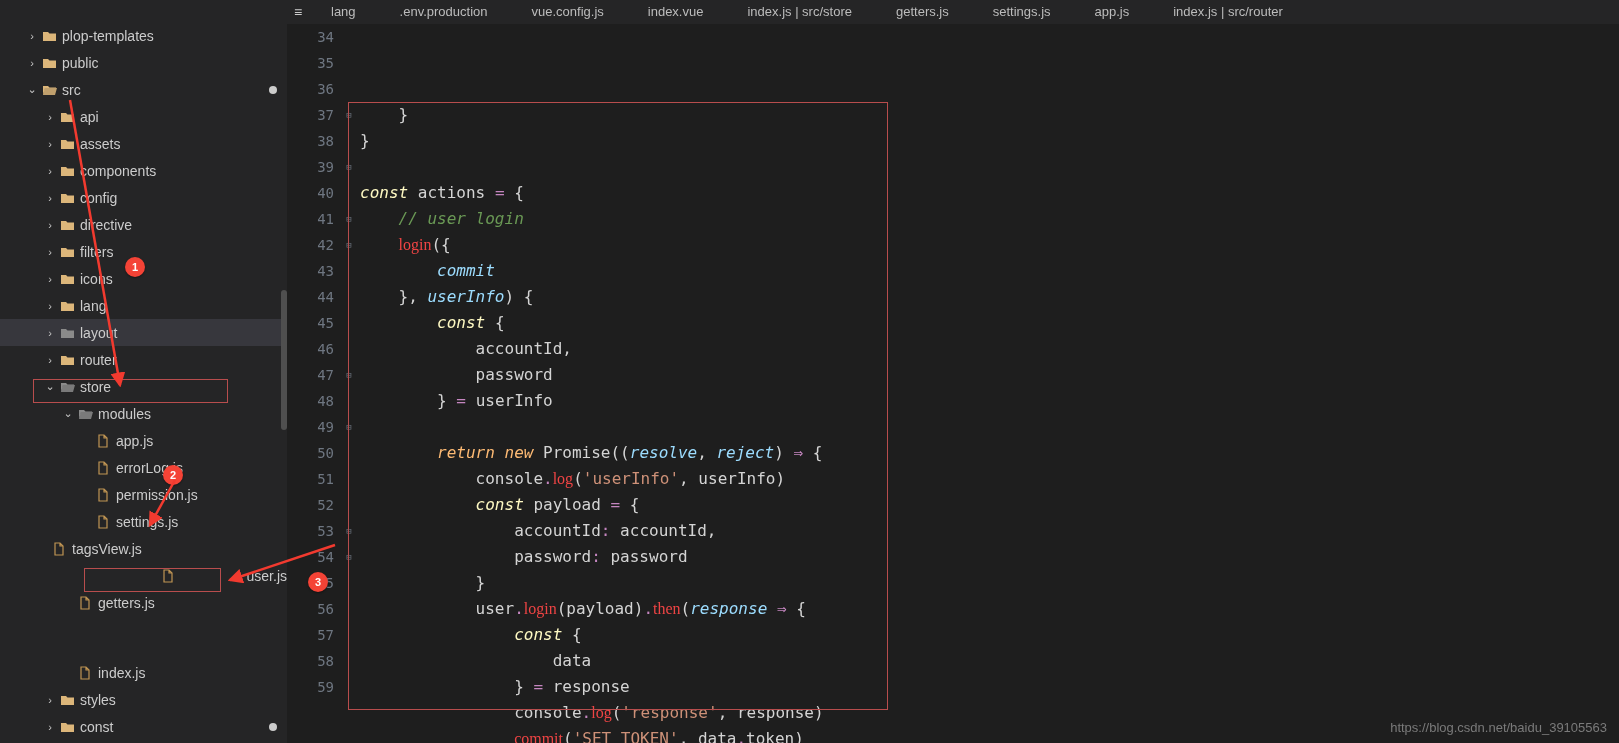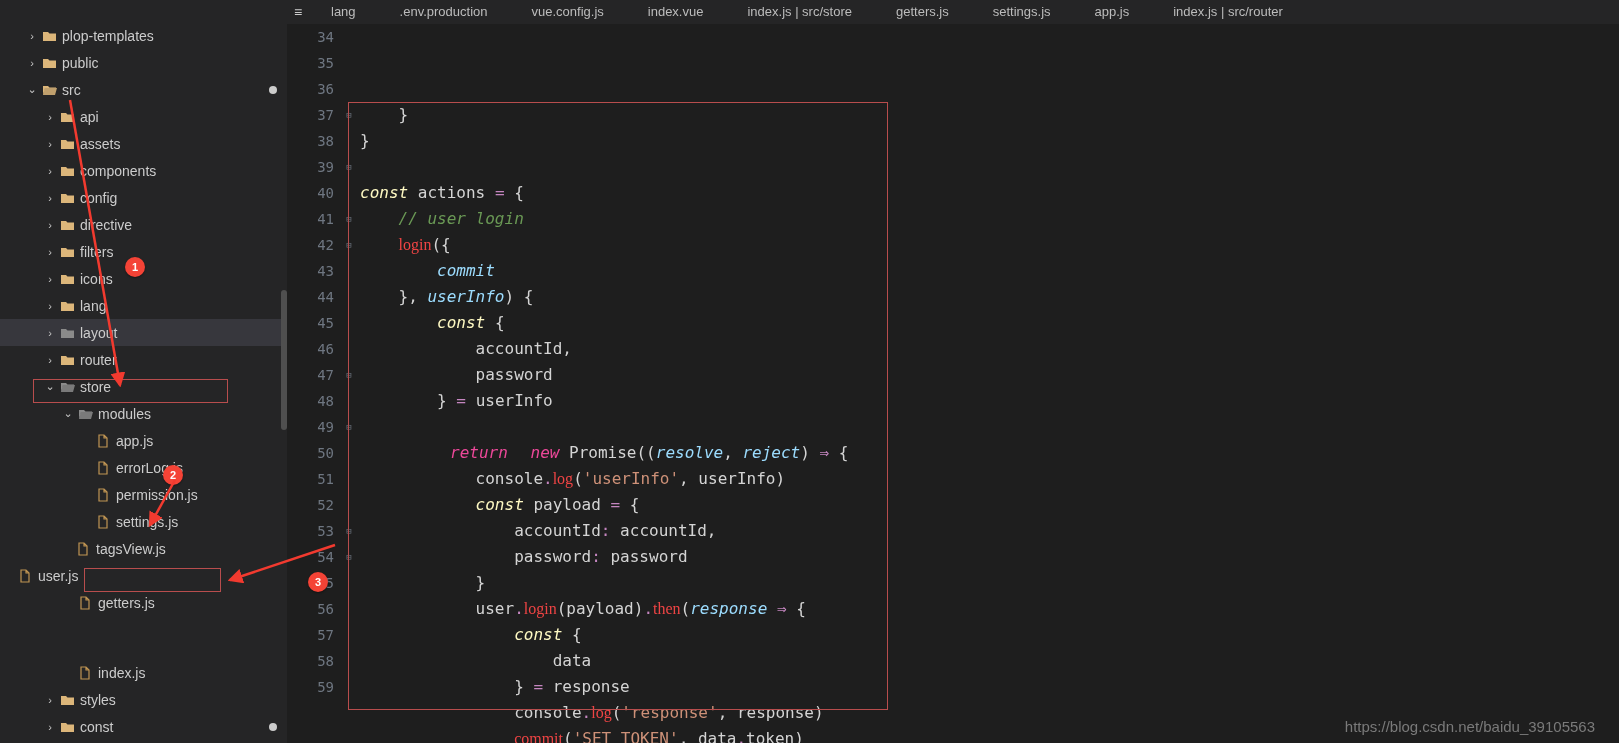--- a/index.html
+++ b/index.html
@@ -91,21 +91,21 @@
     color:#6e7681; line-height:26px; text-align:center;
   }
   .fold-col .ln { height:26px; }
   .code {
     flex:1; font-family:Consolas,monospace; font-size:16px;
     line-height:26px; padding-left:6px;
     white-space:pre; color:#d4d4d4;
     position:relative;
   }
   .code .ln { height:26px; }
-  .kw   { color:#ec4899; font-style:italic;margin-left:13px; }
+  .kw   { color:#fdba74; font-style:italic; }
   .decl { color:#fef9c3; font-style:italic; }
   .fn   { color:#ef4444;font-family:Liberation Serif, serif; }
   .id   { color:#d4d4d4; }
   .str  { color:#ce9178; }
   .cmt  { color:#6a9955; font-style:italic; }
   .param{ color:#9cdcfe; font-style:italic; }
   .op   { color:#c586c0; }
   .arrow{ color:#c586c0; }
   .brace{ color:#d4d4d4; }
 
@@ -114,22 +114,22 @@
   }
   
   .collapse-handle {
     position:absolute; left:287px; top:344px; width:14px;height:28px;
     background:#2d2d2d; display:flex;align-items:center;justify-content:center;
     color:#ccc; font-size:10px; cursor:pointer;
     border-radius:0 3px 3px 0;
   }
   
   .watermark {
-    position:absolute; right:24px; bottom:8px;
-    color:#7a7a7a; font-size:15px;
+    position:absolute; right:12px; bottom:8px;
+    color:#7a7a7a; font-size:13px;
   }
   svg.arrow-red { position:absolute; pointer-events:none; }
 </style>
 </head>
 <body>
 
 <div class="root">
 
   <div class="sidebar">
     <div class="tree" id="tree">
@@ -301,30 +301,30 @@
         </div>
         <div class="row" style="padding-left: 78px;">
           <span class="chev blank">·</span>
           <span class="ficon">
             <svg width="12" height="14" viewBox="0 0 12 14">
               <path fill="none" stroke="#c09553" stroke-width="1.2" d="M2 1h5l3 3v9H2z M7 1v3h3"></path>
             </svg>
           </span>
           <span class="label">settings.js</span>
         </div>
-        <div class="row" style="padding-left: 58px;">
+        <div class="row" style="padding-left: 34px;">
           <span class="chev blank">·</span>
           <span class="ficon">
             <svg width="12" height="14" viewBox="0 0 12 14">
               <path fill="none" stroke="#c09553" stroke-width="1.2" d="M2 1h5l3 3v9H2z M7 1v3h3"></path>
             </svg>
           </span>
           <span class="label">tagsView.js</span>
         </div>
-        <div class="row" style="">
+        <div class="row" style="padding-left: 78px; justify-content: space-between;">
           <span class="chev blank">·</span>
           <span class="ficon">
             <svg width="12" height="14" viewBox="0 0 12 14">
               <path fill="none" stroke="#c09553" stroke-width="1.2" d="M2 1h5l3 3v9H2z M7 1v3h3"></path>
             </svg>
           </span>
           <span class="label">user.js</span>
         </div>
         <div class="row" style="padding-left: 60px;">
           <span class="chev blank">·</span>

